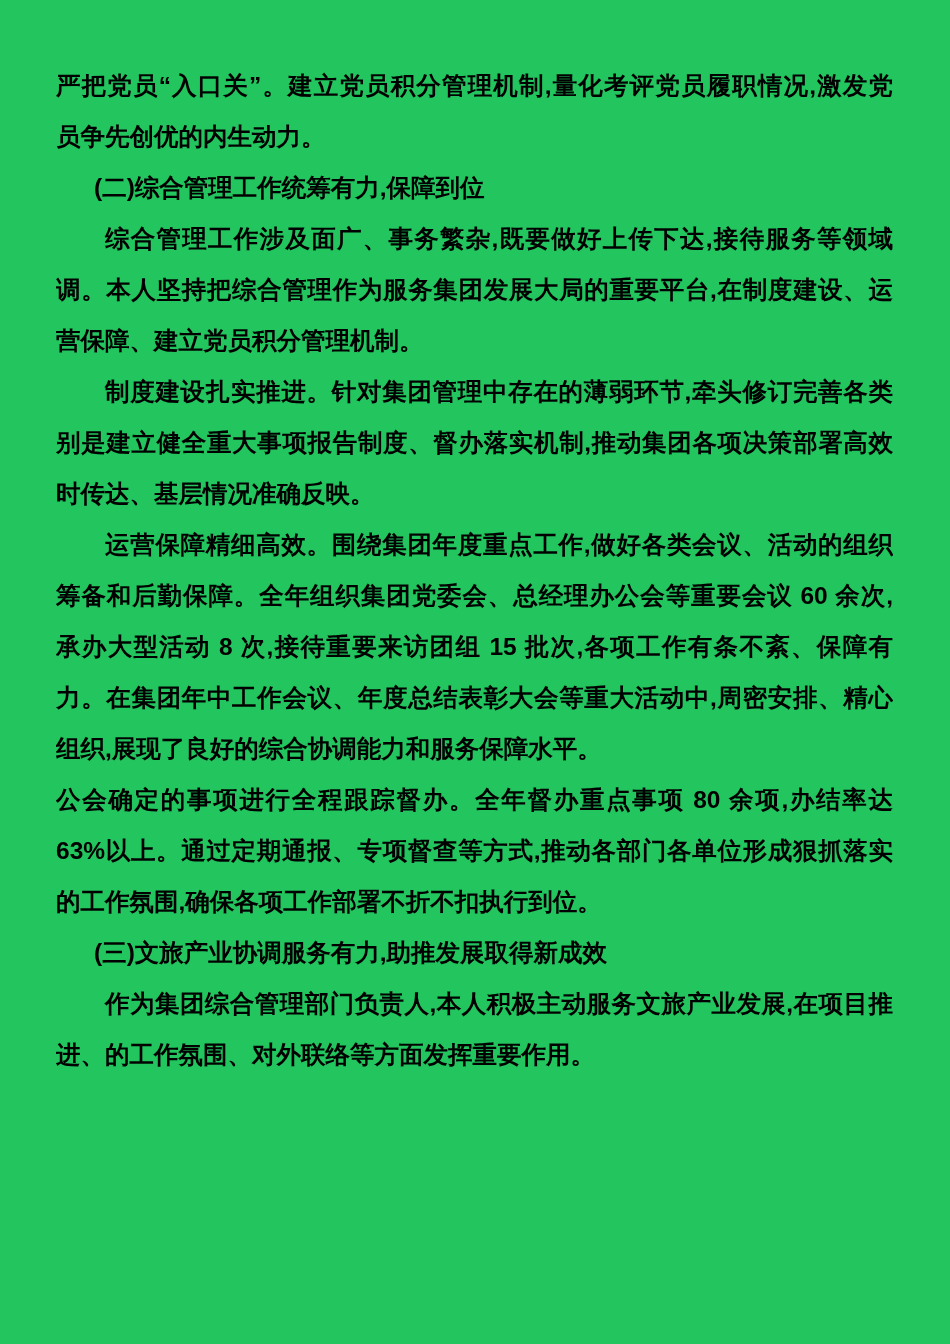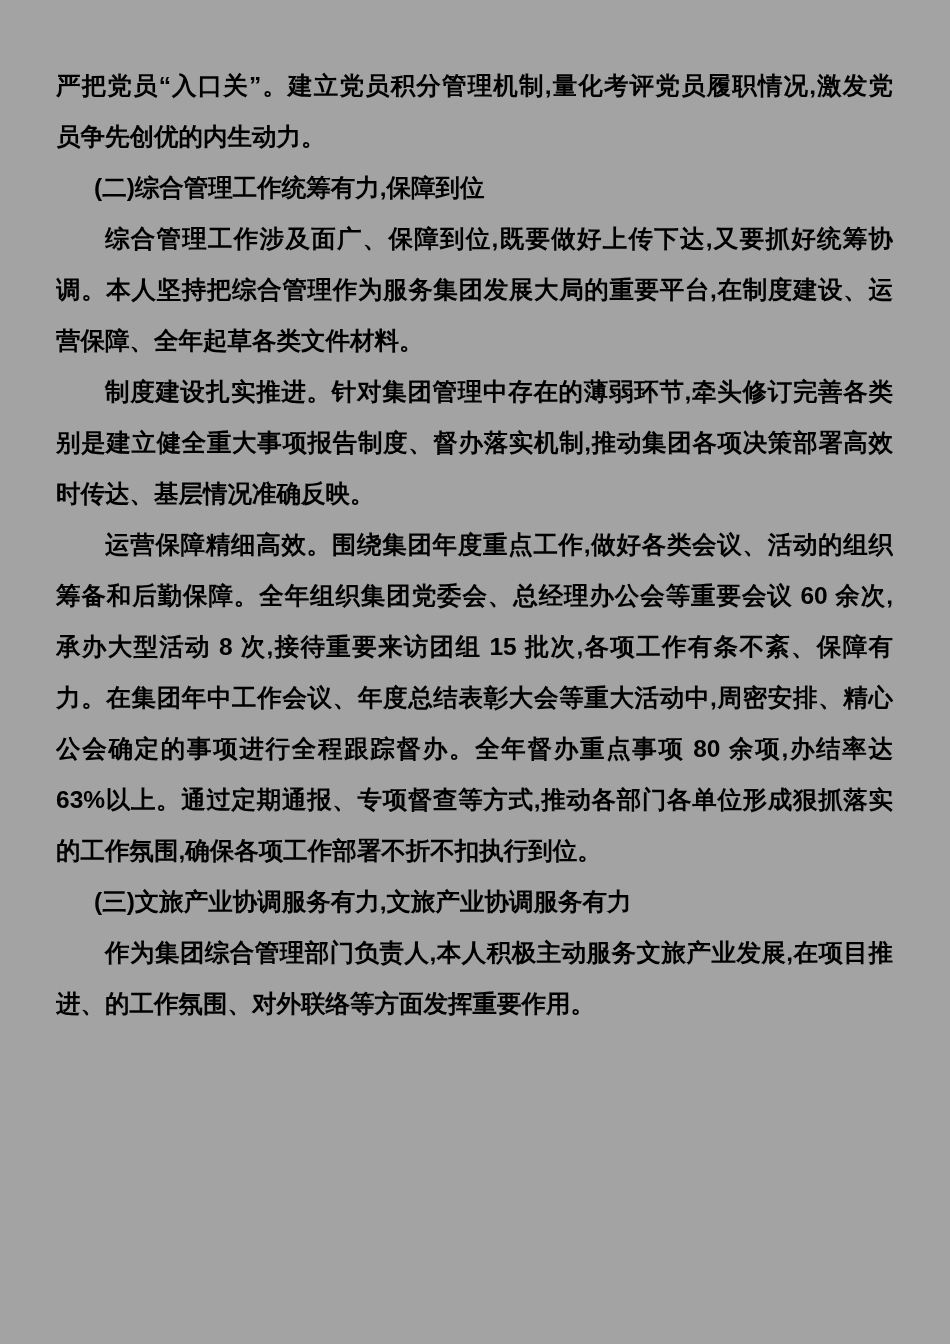--- a/index.html
+++ b/index.html
@@ -5,21 +5,21 @@
   html, body {
     margin: 0;
     padding: 0;
     background: #ffffff;
   }
   .page {
     position: relative;
     width: 950px;
     height: 1344px;
     box-sizing: border-box;
-    background: #a3a3a3;
+    background: #22c55e;
     padding: 60px 57px 0 56px;
     overflow: hidden;
   }
   .doc {
     width: 837px;
   }
   .para { margin: 0; padding: 0; }
   .doc-line {
     font-family: "Liberation Sans", sans-serif;
     font-weight: 600;
@@ -42,41 +42,42 @@
 <div class="page">
   <div class="doc" id="doc">
       <div class="para body">
         <div class="doc-line j">严把党员“入口关”。建立党员积分管理机制,量化考评党员履职情况,激发党</div>
         <div class="doc-line l">员争先创优的内生动力。</div>
       </div>
       <div class="para heading">
         <div class="doc-line l ind">(二)综合管理工作统筹有力,保障到位</div>
       </div>
       <div class="para body">
-        <div class="doc-line j ind">综合管理工作涉及面广、保障到位,既要做好上传下达,又要抓好统筹协</div>
+        <div class="doc-line j ind">综合管理工作涉及面广、事务繁杂,既要做好上传下达,接待服务等领域</div>
         <div class="doc-line j">调。本人坚持把综合管理作为服务集团发展大局的重要平台,在制度建设、运</div>
-        <div class="doc-line l">营保障、全年起草各类文件材料。</div>
+        <div class="doc-line l">营保障、建立党员积分管理机制。</div>
       </div>
       <div class="para body">
         <div class="doc-line j ind">制度建设扎实推进。针对集团管理中存在的薄弱环节,牵头修订完善各类</div>
         <div class="doc-line j">别是建立健全重大事项报告制度、督办落实机制,推动集团各项决策部署高效</div>
         <div class="doc-line l">时传达、基层情况准确反映。</div>
       </div>
       <div class="para body">
         <div class="doc-line j ind">运营保障精细高效。围绕集团年度重点工作,做好各类会议、活动的组织</div>
         <div class="doc-line j">筹备和后勤保障。全年组织集团党委会、总经理办公会等重要会议 60 余次,</div>
         <div class="doc-line j">承办大型活动 8 次,接待重要来访团组 15 批次,各项工作有条不紊、保障有</div>
         <div class="doc-line j">力。在集团年中工作会议、年度总结表彰大会等重大活动中,周密安排、精心</div>
+        <div class="doc-line l">组织,展现了良好的综合协调能力和服务保障水平。</div>
       </div>
       <div class="para body">
         <div class="doc-line j">公会确定的事项进行全程跟踪督办。全年督办重点事项 80 余项,办结率达</div>
         <div class="doc-line j">63%以上。通过定期通报、专项督查等方式,推动各部门各单位形成狠抓落实</div>
         <div class="doc-line l">的工作氛围,确保各项工作部署不折不扣执行到位。</div>
       </div>
       <div class="para heading">
-        <div class="doc-line l ind">(三)文旅产业协调服务有力,文旅产业协调服务有力</div>
+        <div class="doc-line l ind">(三)文旅产业协调服务有力,助推发展取得新成效</div>
       </div>
       <div class="para body">
         <div class="doc-line j ind">作为集团综合管理部门负责人,本人积极主动服务文旅产业发展,在项目推</div>
         <div class="doc-line l">进、的工作氛围、对外联络等方面发挥重要作用。</div>
       </div>
     </div>
 </div>
 
 </body></html>

